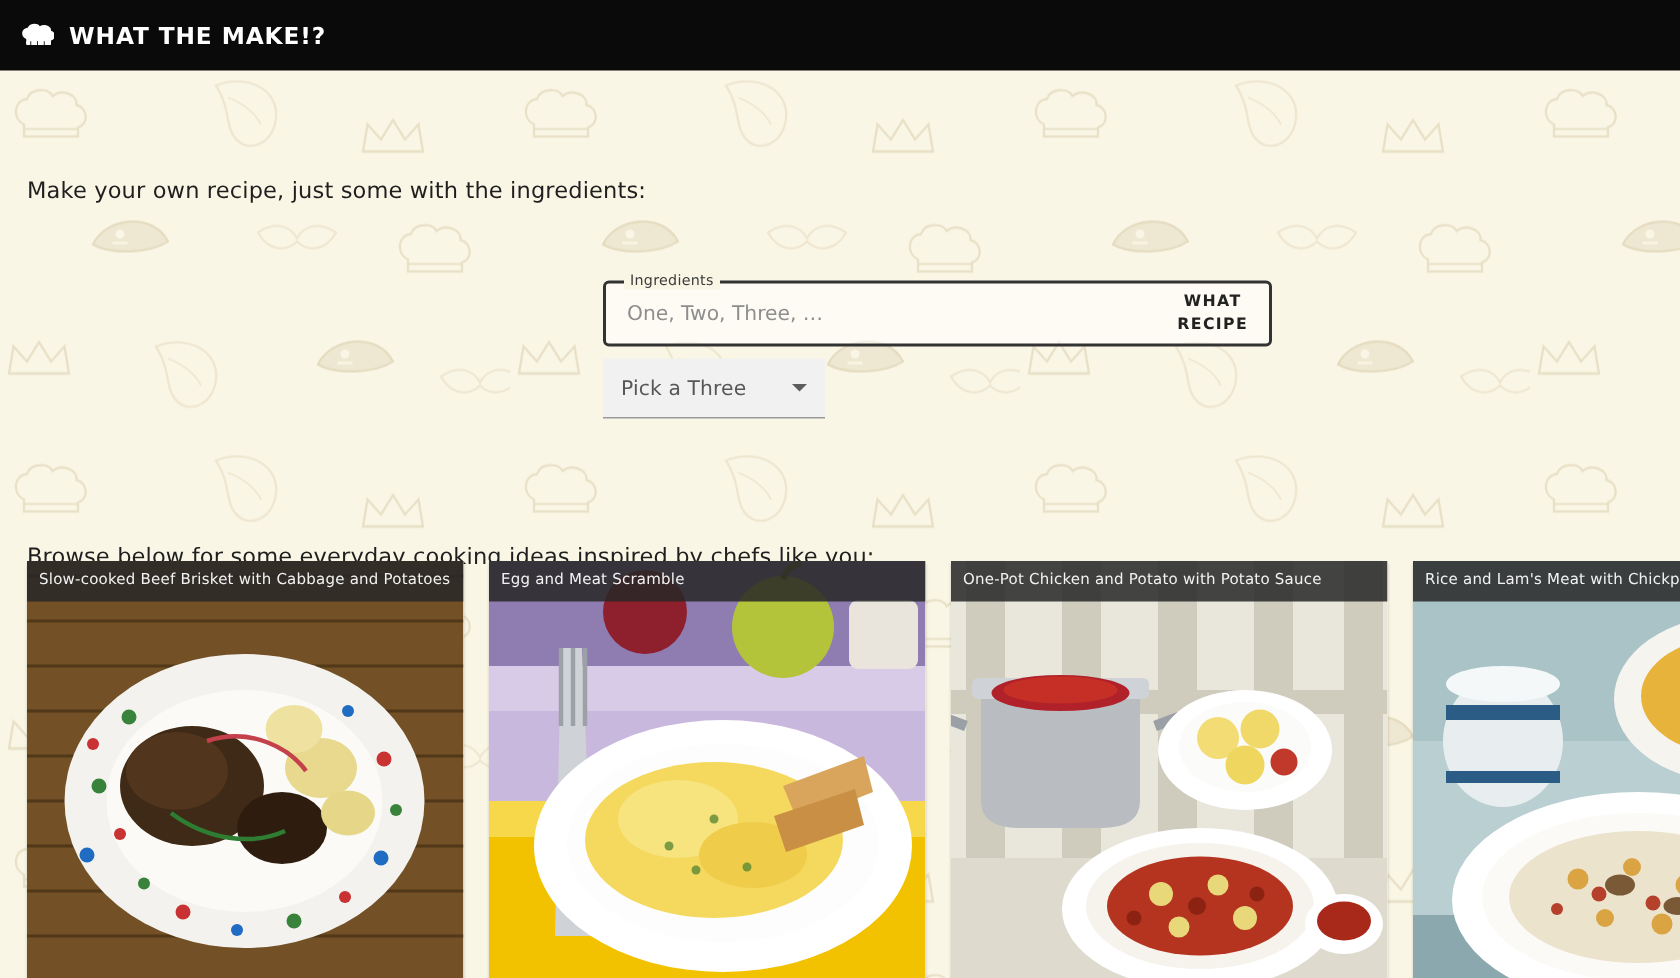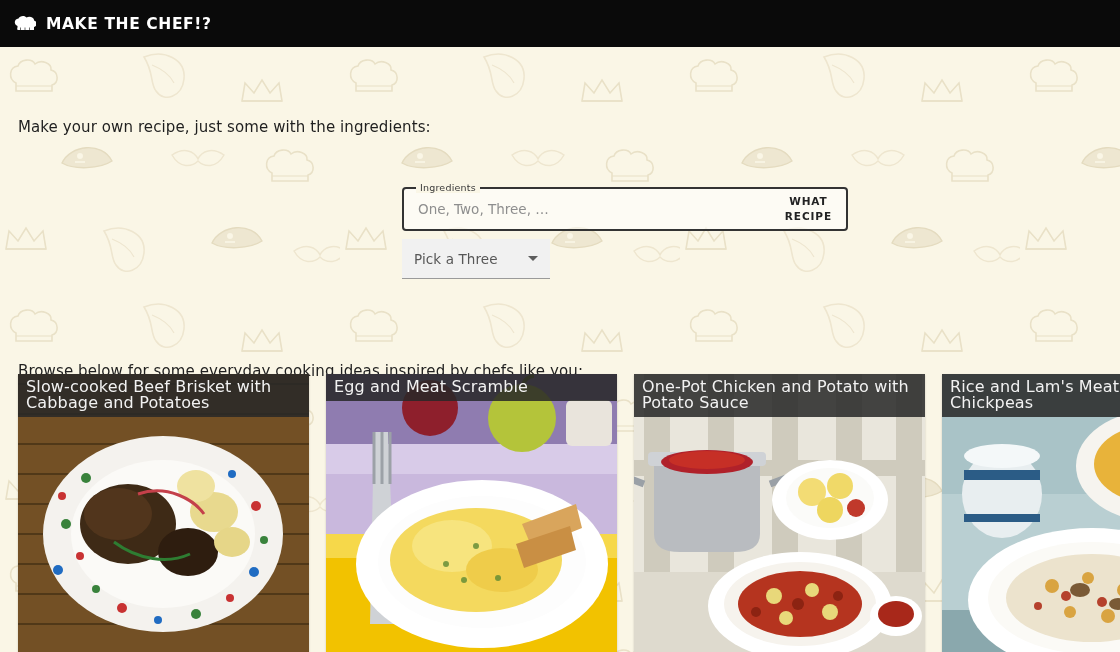--- a/index.html
+++ b/index.html
@@ -165,21 +165,21 @@
     width: 291px;
     height: 291px;
     overflow: hidden;
   }
   .card-media svg { display: block; }
   .card-title-bar {
     position: absolute;
     top: 0; left: 0; right: 0;
     background: rgba(40,40,40,0.86);
     color: #f2f2f2;
-    font-size: 16px;
+    font-size: 10px;
     line-height: 16px;
     padding: 5px 8px 6px 8px;
     letter-spacing: 0.15px;
   }
 </style>
 </head>
 <body>
 
 <div id="bg-pattern">
   <svg width="1120" height="605" viewBox="0 0 1120 605" xmlns="http://www.w3.org/2000/svg">
@@ -226,21 +226,21 @@
 </div>
 
 <div id="appbar">
   <span>
     <svg class="hat-icon" width="22" height="18" viewBox="0 0 44 34" xmlns="http://www.w3.org/2000/svg">
       <path d="M7 28 L7 21 C-1 18 0 7 9 6 C11 0 22 -1 25 4 C31 0 41 4 40 10 C47 12 47 21 40 23 L40 28 Z" fill="#ffffff"></path>
       <rect x="7" y="24" width="33" height="5" rx="1" fill="#ffffff"></rect>
       <path d="M13 24 L13 29 M22 24 L22 29 M31 24 L31 29" stroke="#0a0a0a" stroke-width="1.2"></path>
     </svg>
   </span>
-  <span class="brand-title">MAKE THE CHEF!?</span>
+  <span class="brand-title">WHAT THE MAKE!?</span>
 </div>
 
 <div id="content">
 
   <div class="lead-text" id="lead-1">Make your own recipe, just some with the ingredients:</div>
 
   <div id="recipe-form">
     <div class="field-outline">
       <span class="field-legend">Ingredients</span>
       <input id="ingredients-input" type="text" placeholder="One, Two, Three, …" style="">

